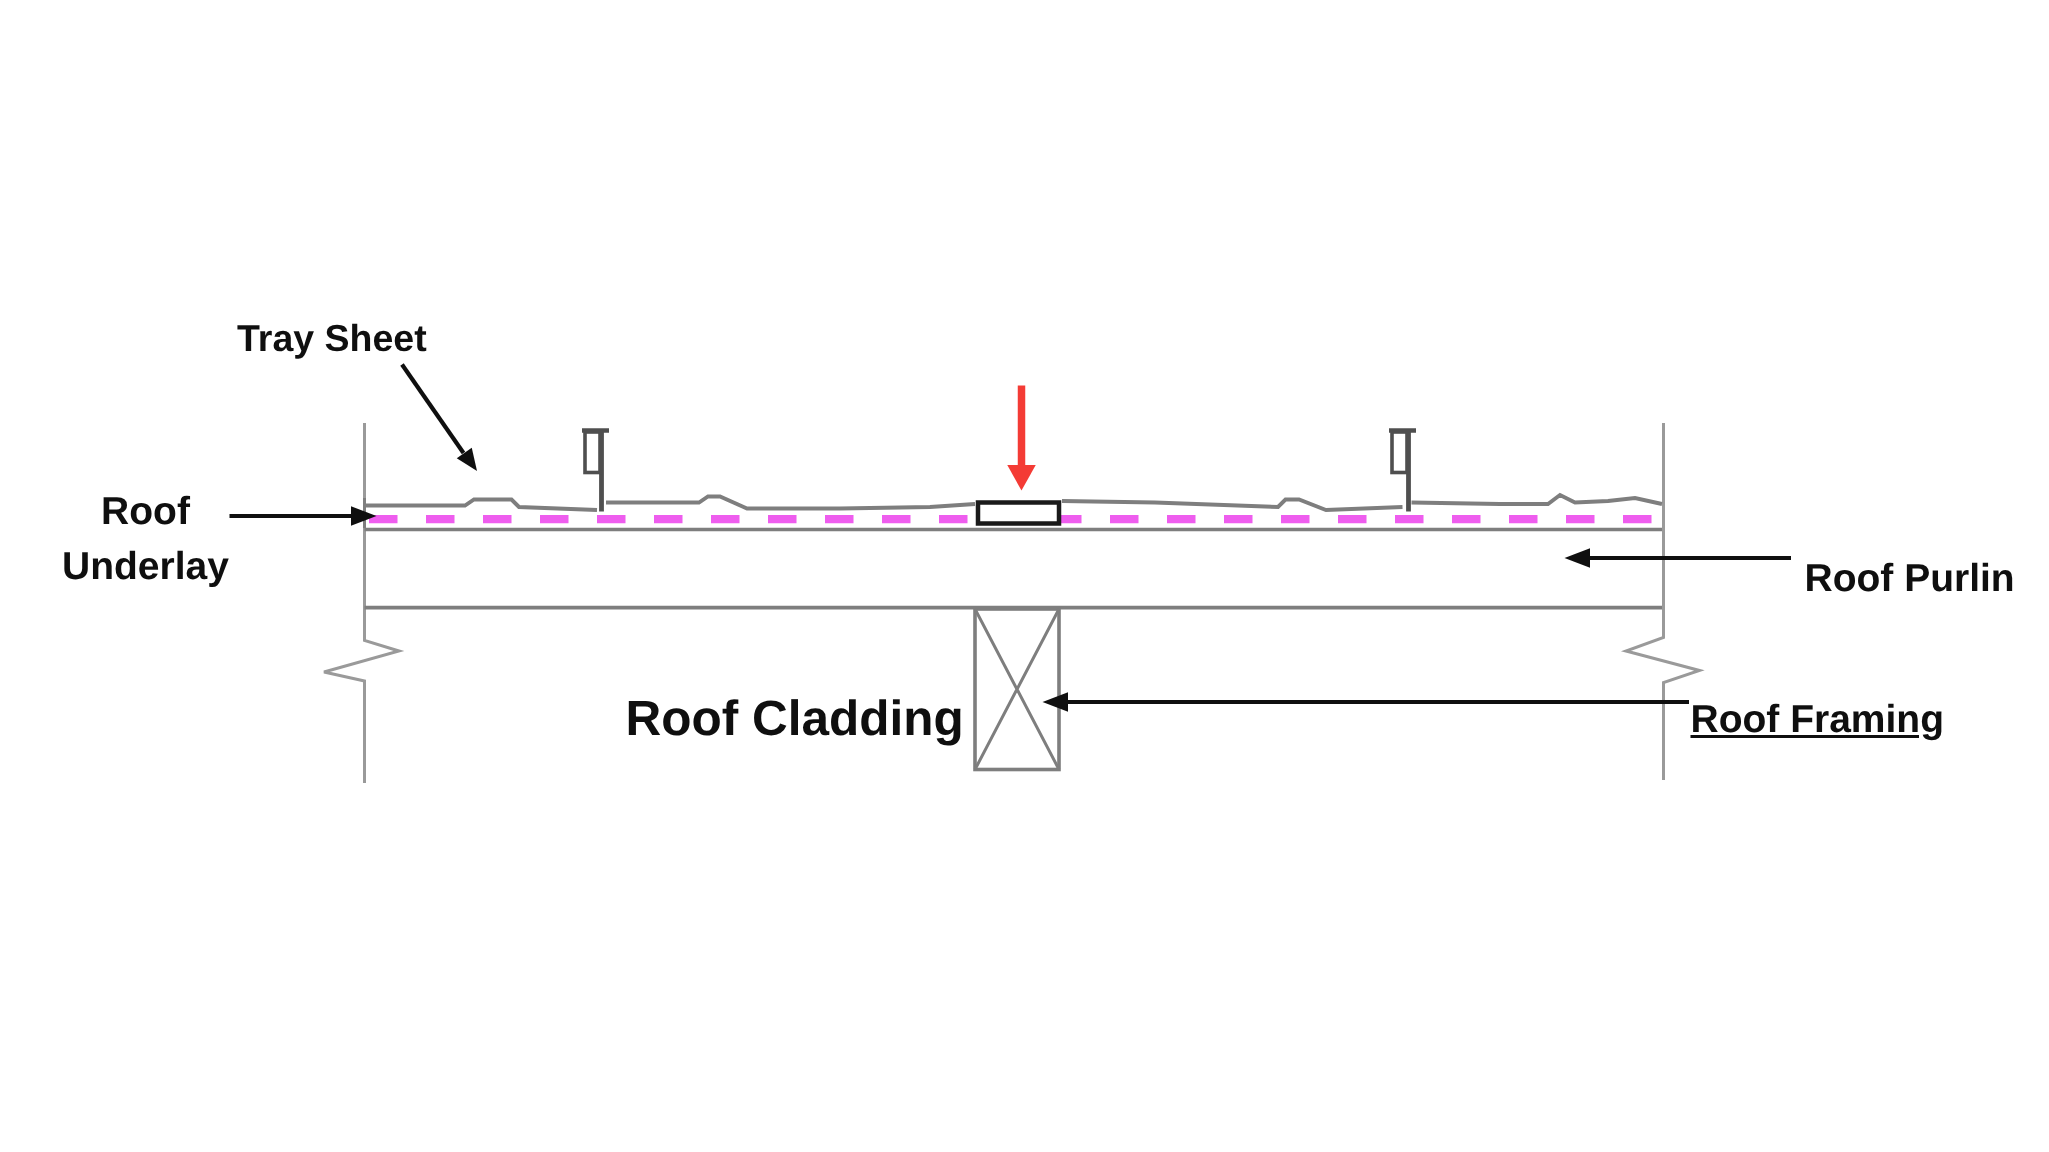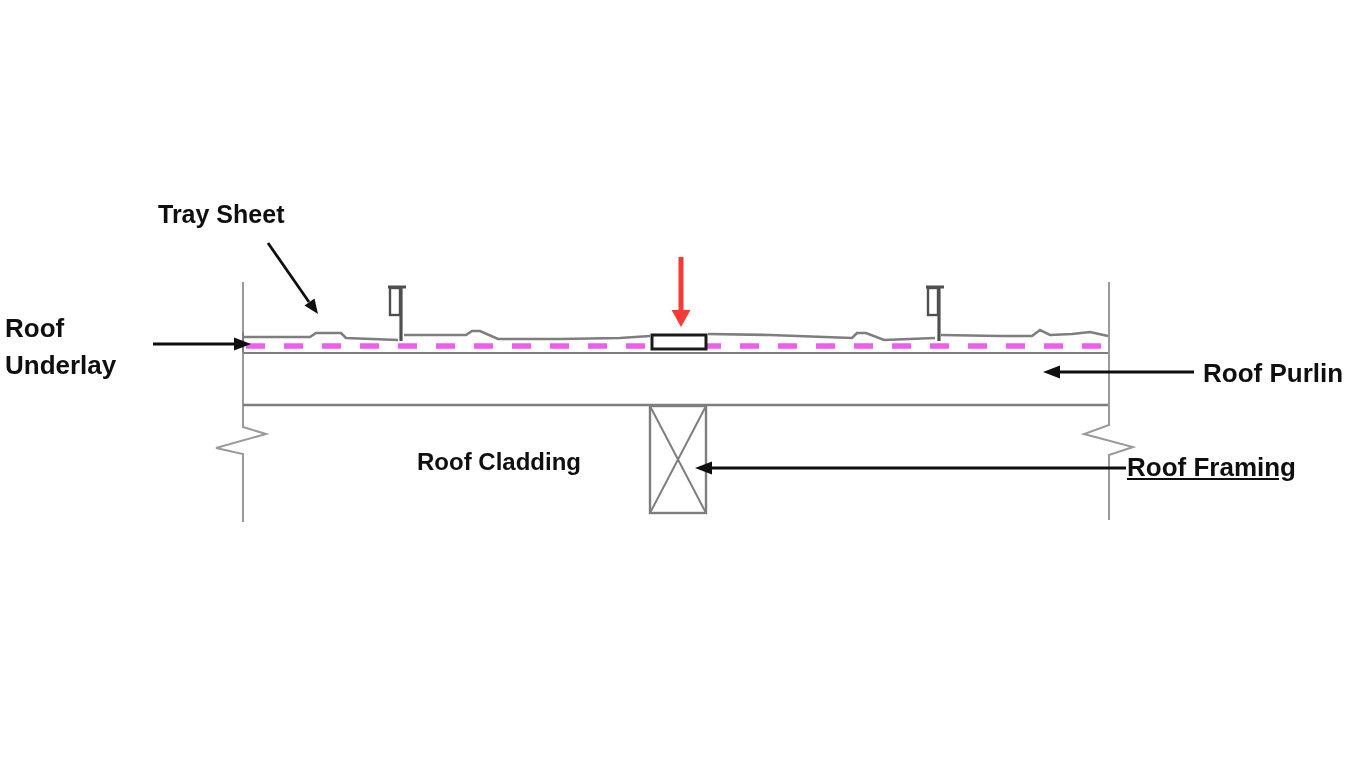--- a/index.html
+++ b/index.html
@@ -33,36 +33,37 @@
   .ln-red{stroke:var(--red);fill:none;}
   .hd-red{fill:var(--red);stroke:none;}
   .foam{stroke:#1a1a1a;fill:#ffffff;}
 
   
   .label{
     position:absolute;
     font-weight:700;
     color:var(--ink);
     white-space:nowrap;
+    margin-top:12px;
   }
   .label-tray-sheet{left:158px;top:200px;font-size:25px;}
   .label-roof-underlay{
-    left:5px;top:310px;width:150px;
+    left:22px;top:310px;width:150px;
     font-size:26px;line-height:37px;
-    text-align:left;white-space:normal;
+    text-align:center;white-space:normal;
   }
   .label-foam{
     left:533px;top:206px;font-size:31px;
     color:var(--red);
     text-decoration:underline;
     text-decoration-thickness:3px;
     text-underline-offset:5px;
   }
   .label-roof-purlin{left:1203px;top:358px;font-size:26px;text-align:right;}
-  .label-roof-cladding{left:417px;top:448px;font-size:24px;}
+  .label-roof-cladding{left:417px;top:448px;font-size:33px;}
   .label-roof-framing{left:1127px;top:452px;font-size:26px;text-decoration:underline;}
 </style>
 </head>
 <body>
 
 <div class="canvas">
 
   <svg class="diagram-svg" width="1366" height="768" viewBox="0 0 1366 768">
 
     <path class="ln-post" stroke-width="2" d="M243,282 V427 L266,434 L216,448 L243,454 V522"></path>

